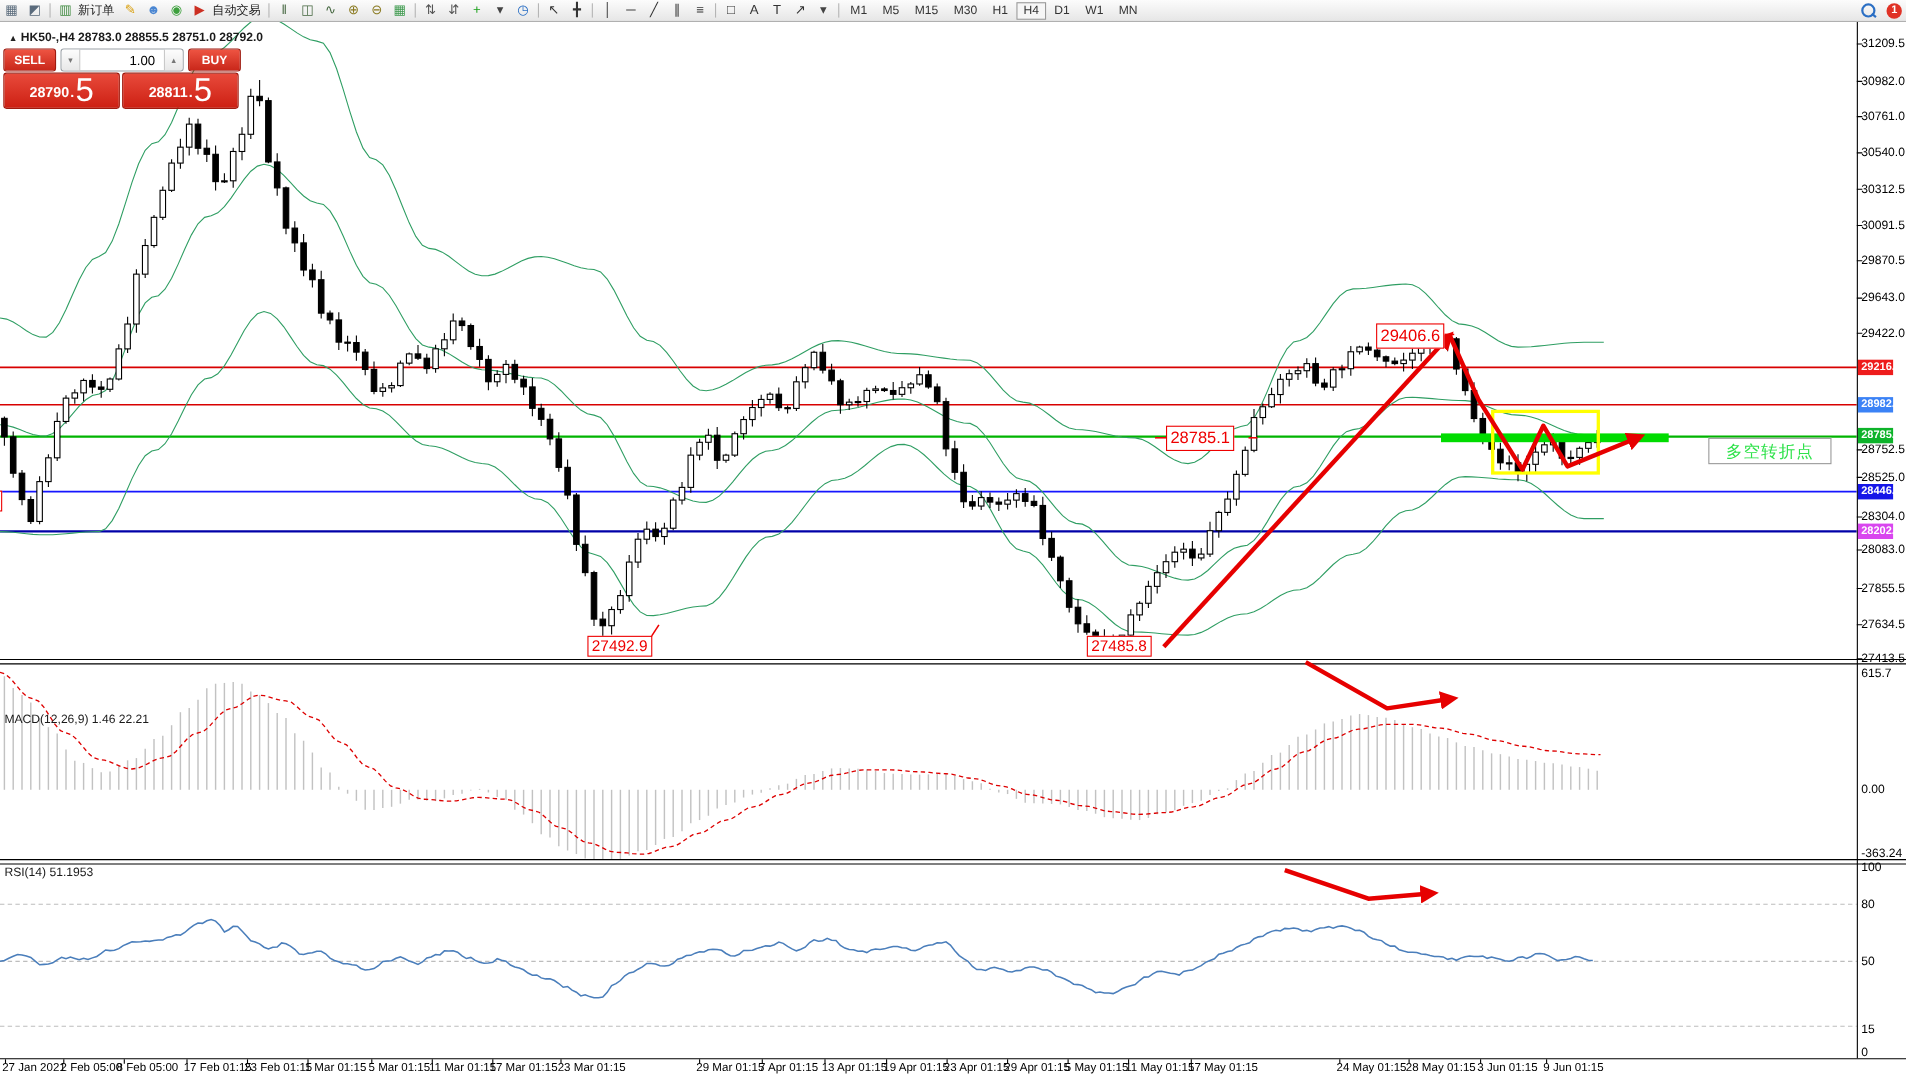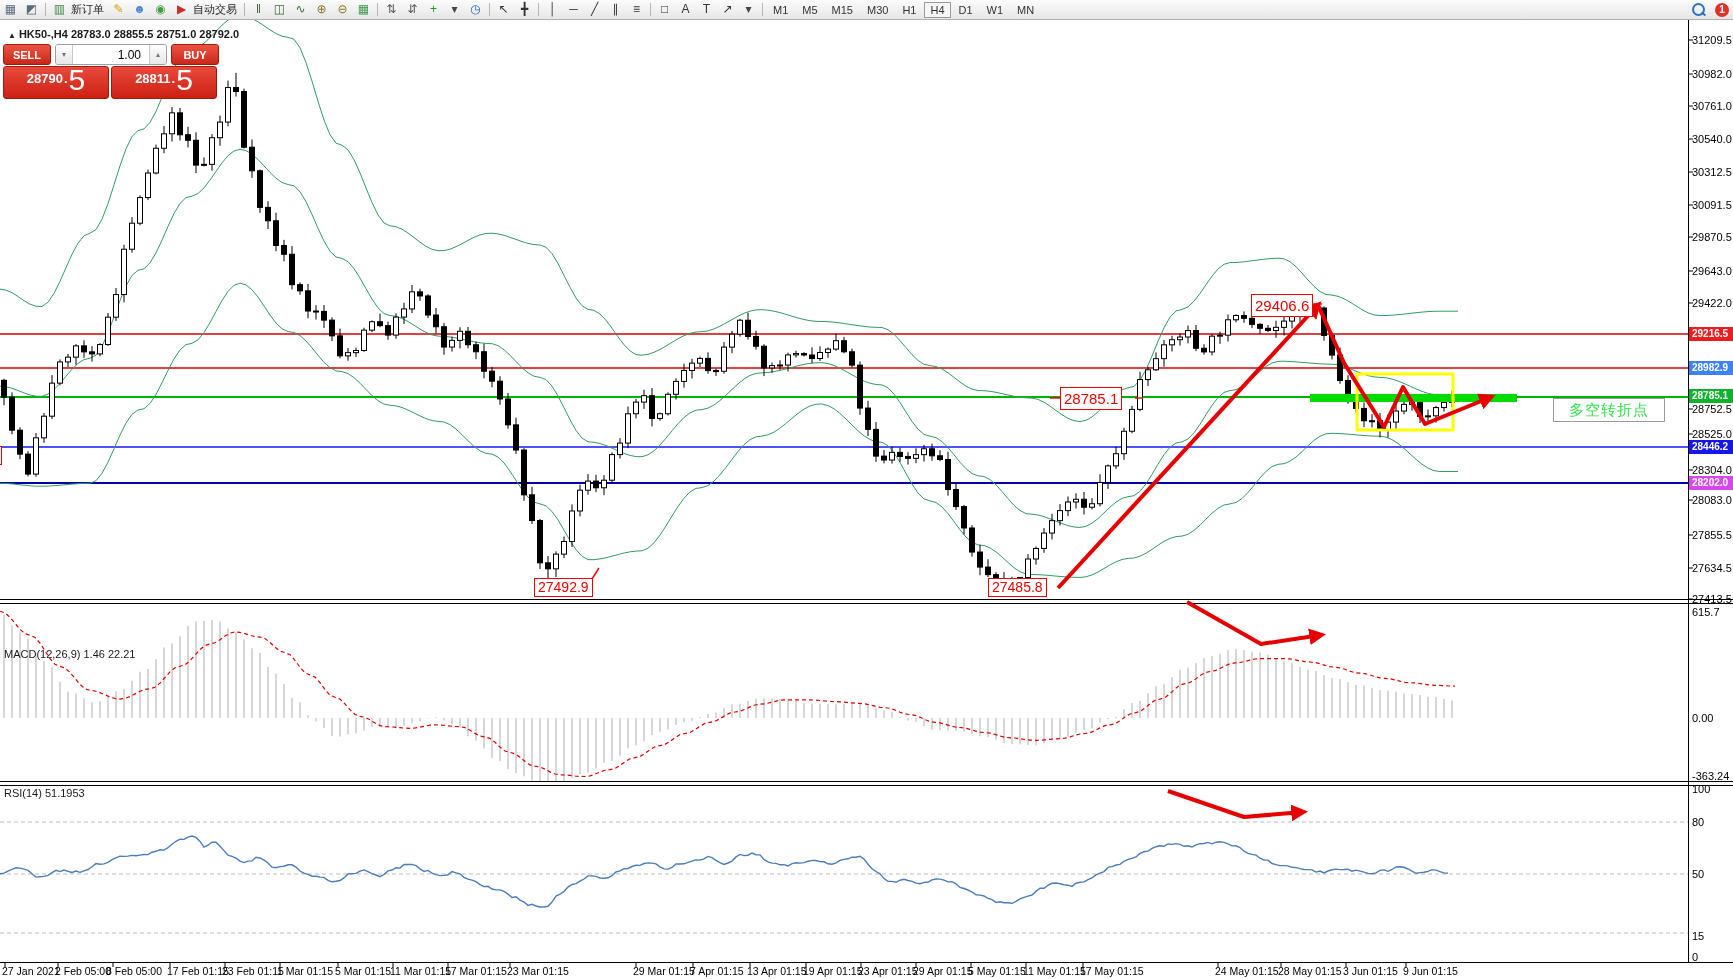--- a/index.html
+++ b/index.html
@@ -34,27 +34,27 @@
   .spin{flex:1;margin:0 4px;display:flex;height:21px;background:#fff;border:1px solid #9aa0a6;
     border-radius:3px;box-sizing:border-box;overflow:hidden;}
   .spin .sbtn{width:16px;display:flex;align-items:center;justify-content:center;font-size:8px;
     color:#777;background:linear-gradient(#fdfdfd,#e8e8e8);}
   .spin .sbtn:first-child{border-right:1px solid #c9c9c9;}
   .spin .sbtn:last-child{border-left:1px solid #c9c9c9;}
   .spin .sval{flex:1;display:flex;align-items:center;justify-content:flex-end;padding-right:8px;
     font-size:12px;color:#000;}
   .wrow2{display:flex;margin-top:1px;}
   .pbox{width:106px;height:33px;background:linear-gradient(#e84a3b,#cd2013);border:1px solid #a01a0e;
-    border-radius:3px;box-sizing:border-box;color:#fff;display:flex;
+    border-radius:3px;box-sizing:border-box;color:#fff;display:flex;align-items:flex-end;
     justify-content:center;padding-bottom:2px;}
   .pbox+.pbox{margin-left:2px;}
   .pm{font-size:13px;font-weight:bold;line-height:24px;}
   .pdot{font-size:13px;font-weight:bold;margin:0 1px;line-height:24px;}
   .pbig{font-size:30px;line-height:26px;font-weight:normal;}
-  .tag{position:absolute;left:1689px;width:44px;height:14px;z-index:8;color:#fff;font-size:10px;
+  .tag{position:absolute;left:1689px;width:32px;height:14px;z-index:8;color:#fff;font-size:10px;
     font-weight:bold;line-height:14px;text-align:left;padding-left:3px;box-sizing:border-box;}
   .ytick{position:absolute;left:1692px;z-index:5;font-size:11px;color:#000;transform:translateY(-50%);}
   .xtick{position:absolute;z-index:5;font-size:10.5px;color:#000;top:965px;white-space:nowrap;}
   .ann{position:absolute;z-index:12;color:#ee0000;border:1px solid #ee0000;background:#fff;
     font-size:14px;padding:0 3px;line-height:17px;white-space:nowrap;}
   .ann.big{font-size:15px;line-height:21px;}
   .plabel{position:absolute;left:4px;z-index:6;font-size:11px;color:#1a1a1a;}
   .notebox{position:absolute;left:1553px;top:398px;width:110px;height:22px;z-index:12;
     border:1px solid #9a9a9a;background:#fff;color:#2ee win;display:flex;align-items:center;
     justify-content:center;}

